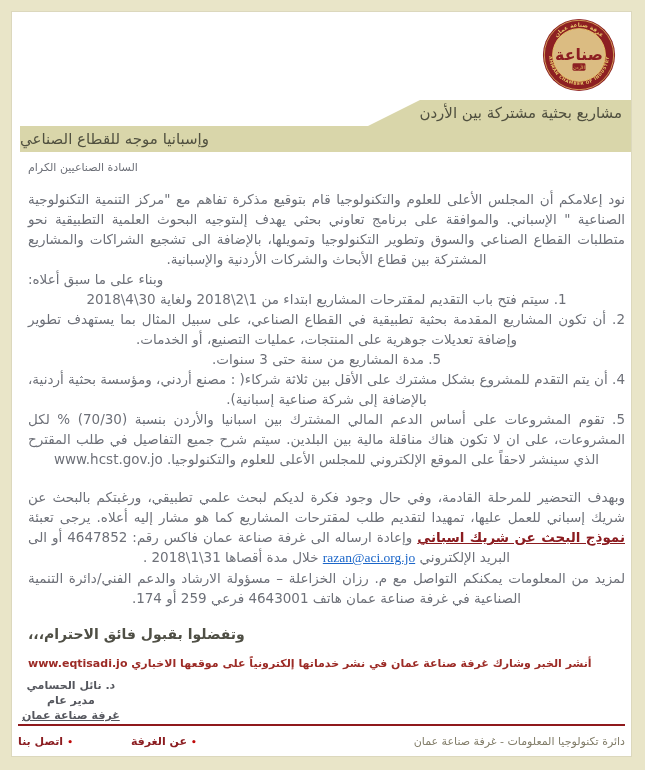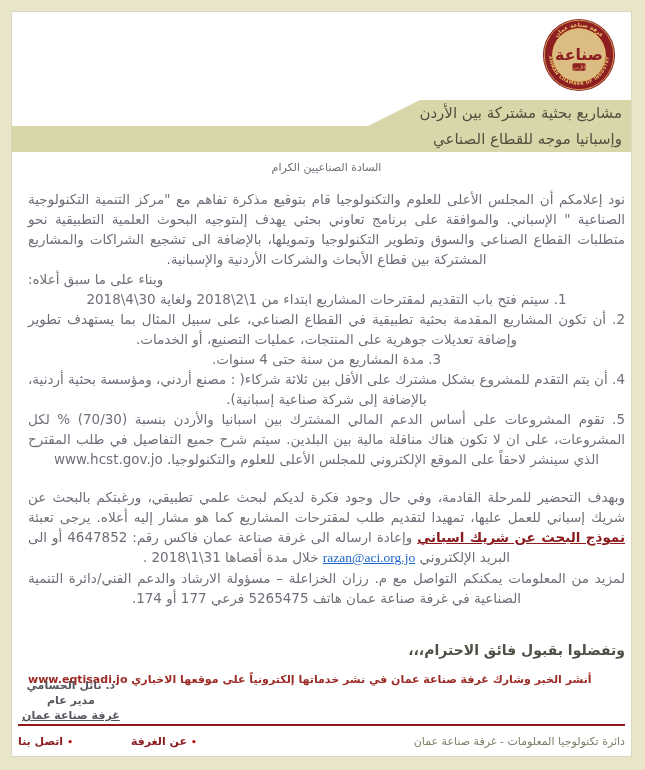--- a/index.html
+++ b/index.html
@@ -18,45 +18,45 @@
   
   .banner{position:relative;margin-top:88px;height:52px;}
   .banner-top{
     position:absolute;top:0;right:0;width:263px;height:26px;
     background:#d9d6aa;
     clip-path:polygon(52px 0,100% 0,100% 100%,0 100%);
     display:flex;align-items:center;justify-content:flex-end;
     padding-right:9px;box-sizing:border-box;text-align:center;
   }
   .banner-bottom{
-    position:absolute;top:26px;left:0;right:0;height:26px;
+    position:absolute;top:26px;left:8px;right:0;height:26px;
     background:#d9d6aa;
-    display:flex;align-items:center;justify-content:flex-end;
+    display:flex;align-items:center;justify-content:flex-start;
     padding-right:9px;box-sizing:border-box;
   }
   .banner-line{
     direction:rtl;font-size:15px;color:#50503f;line-height:1;white-space:nowrap;
   }
   
   .content{direction:rtl;padding:0 6px 0 16px;color:#6d7078;}
-  .greeting{margin-top:8px;font-size:11px;line-height:16px;text-align:center;color:#6d7078;}
+  .greeting{margin-top:8px;font-size:11px;line-height:16px;text-align:left;color:#6d7078;}
   .body-text{
     margin:0;font-size:13.5px;line-height:20px;
     text-align:justify;text-align-last:center;color:#6d7078;
   }
   .intro{margin-top:13px;}
   .followup{margin:0;font-size:13.5px;line-height:20px;text-align:left;color:#6d7078;}
   .list{margin-top:0;}
   .list p{margin:0;}
   .request{margin-top:18px;}
   .contact{margin:0;}
   a.link-red{color:#8b1c20;font-weight:bold;text-decoration:underline;cursor:pointer;}
   a.link-blue{color:#1b66c9;text-decoration:underline;cursor:pointer;font-family:Liberation Serif, serif;}
   .closing{
-    margin-top:32px;text-align:right;font-weight:bold;
+    margin-top:16px;text-align:left;font-weight:bold;
     font-size:14px;color:#4f4f45;line-height:20px;
   }
   .share{
     margin-top:12px;text-align:left;font-size:11px;font-weight:bold;
     color:#9c2b26;line-height:16px;
   }
   .share a{color:#9c2b26;text-decoration:none;cursor:pointer;}
   
   .bottom-area{position:absolute;left:6px;right:6px;bottom:8px;}
   .signature{
@@ -112,27 +112,27 @@
     <div class="greeting">
       <div>السادة الصناعيين الكرام</div>
     </div>
 
     <p class="body-text intro">نود إعلامكم أن المجلس الأعلى للعلوم والتكنولوجيا قام بتوقيع مذكرة تفاهم مع "مركز التنمية التكنولوجية الصناعية " الإسباني. والموافقة على برنامج تعاوني بحثي يهدف إلىتوجيه البحوث العلمية التطبيقية نحو متطلبات القطاع الصناعي والسوق وتطوير التكنولوجيا وتمويلها، بالإضافة الى تشجيع الشراكات والمشاريع المشتركة بين قطاع الأبحاث والشركات الأردنية والإسبانية.</p>
     <p class="followup">وبناء على ما سبق أعلاه:</p>
 
     <div class="list">
       <p class="body-text">1. سيتم فتح باب التقديم لمقترحات المشاريع ابتداء من 1\2\2018  ولغاية 30\4\2018</p>
       <p class="body-text">2. أن تكون المشاريع المقدمة بحثية تطبيقية في القطاع الصناعي، على سبيل المثال بما يستهدف تطوير وإضافة تعديلات جوهرية على المنتجات، عمليات التصنيع، أو الخدمات.</p>
-      <p class="body-text">3. مدة المشاريع من سنة حتى 4 سنوات.</p>
+      <p class="body-text">5. مدة المشاريع من سنة حتى 3 سنوات.</p>
       <p class="body-text">4. أن يتم التقدم للمشروع بشكل مشترك على الأقل بين ثلاثة شركاء( : مصنع أردني، ومؤسسة بحثية أردنية، بالإضافة إلى شركة صناعية إسبانية).</p>
       <p class="body-text">5. تقوم المشروعات على أساس الدعم المالي المشترك بين اسبانيا والأردن بنسبة (70/30) % لكل المشروعات، على ان لا تكون هناك مناقلة مالية بين البلدين. سيتم شرح جميع التفاصيل في طلب المقترح الذي سينشر لاحقاً على الموقع الإلكتروني للمجلس الأعلى للعلوم والتكنولوجيا. www.hcst.gov.jo</p>
     </div>
 
     <p class="body-text request"><span>وبهدف التحضير للمرحلة القادمة، وفي حال وجود فكرة لديكم لبحث علمي تطبيقي، ورغبتكم بالبحث عن شريك إسباني للعمل عليها، تمهيدا لتقديم طلب لمقترحات المشاريع كما هو مشار إليه أعلاه. يرجى تعبئة </span><a class="link-red">نموذج البحث عن شريك اسباني</a><span> وإعادة ارساله الى غرفة صناعة عمان فاكس رقم: 4647852 أو الى البريد الإلكتروني </span><a class="link-blue">razan@aci.org.jo</a><span> خلال مدة أقصاها 31\1\2018 .</span></p>
-    <p class="body-text contact">لمزيد من المعلومات يمكنكم التواصل مع م. رزان الخزاعلة – مسؤولة الارشاد والدعم الفني/دائرة التنمية الصناعية في غرفة صناعة عمان هاتف 5265475 فرعي 177 أو 174.</p>
+    <p class="body-text contact">لمزيد من المعلومات يمكنكم التواصل مع م. رزان الخزاعلة – مسؤولة الارشاد والدعم الفني/دائرة التنمية الصناعية في غرفة صناعة عمان هاتف 4643001 فرعي 259 أو 174.</p>
 
     <div class="closing">وتفضلوا بقبول فائق الاحترام،،،</div>
 
     <div class="share">
       <span>أنشر الخبر وشارك غرفة صناعة عمان في نشر خدماتها إلكترونياً على موقعها الاخباري </span><a>www.eqtisadi.jo</a>
     </div>
   </div>
 
   <div class="bottom-area">
     <div class="signature">

